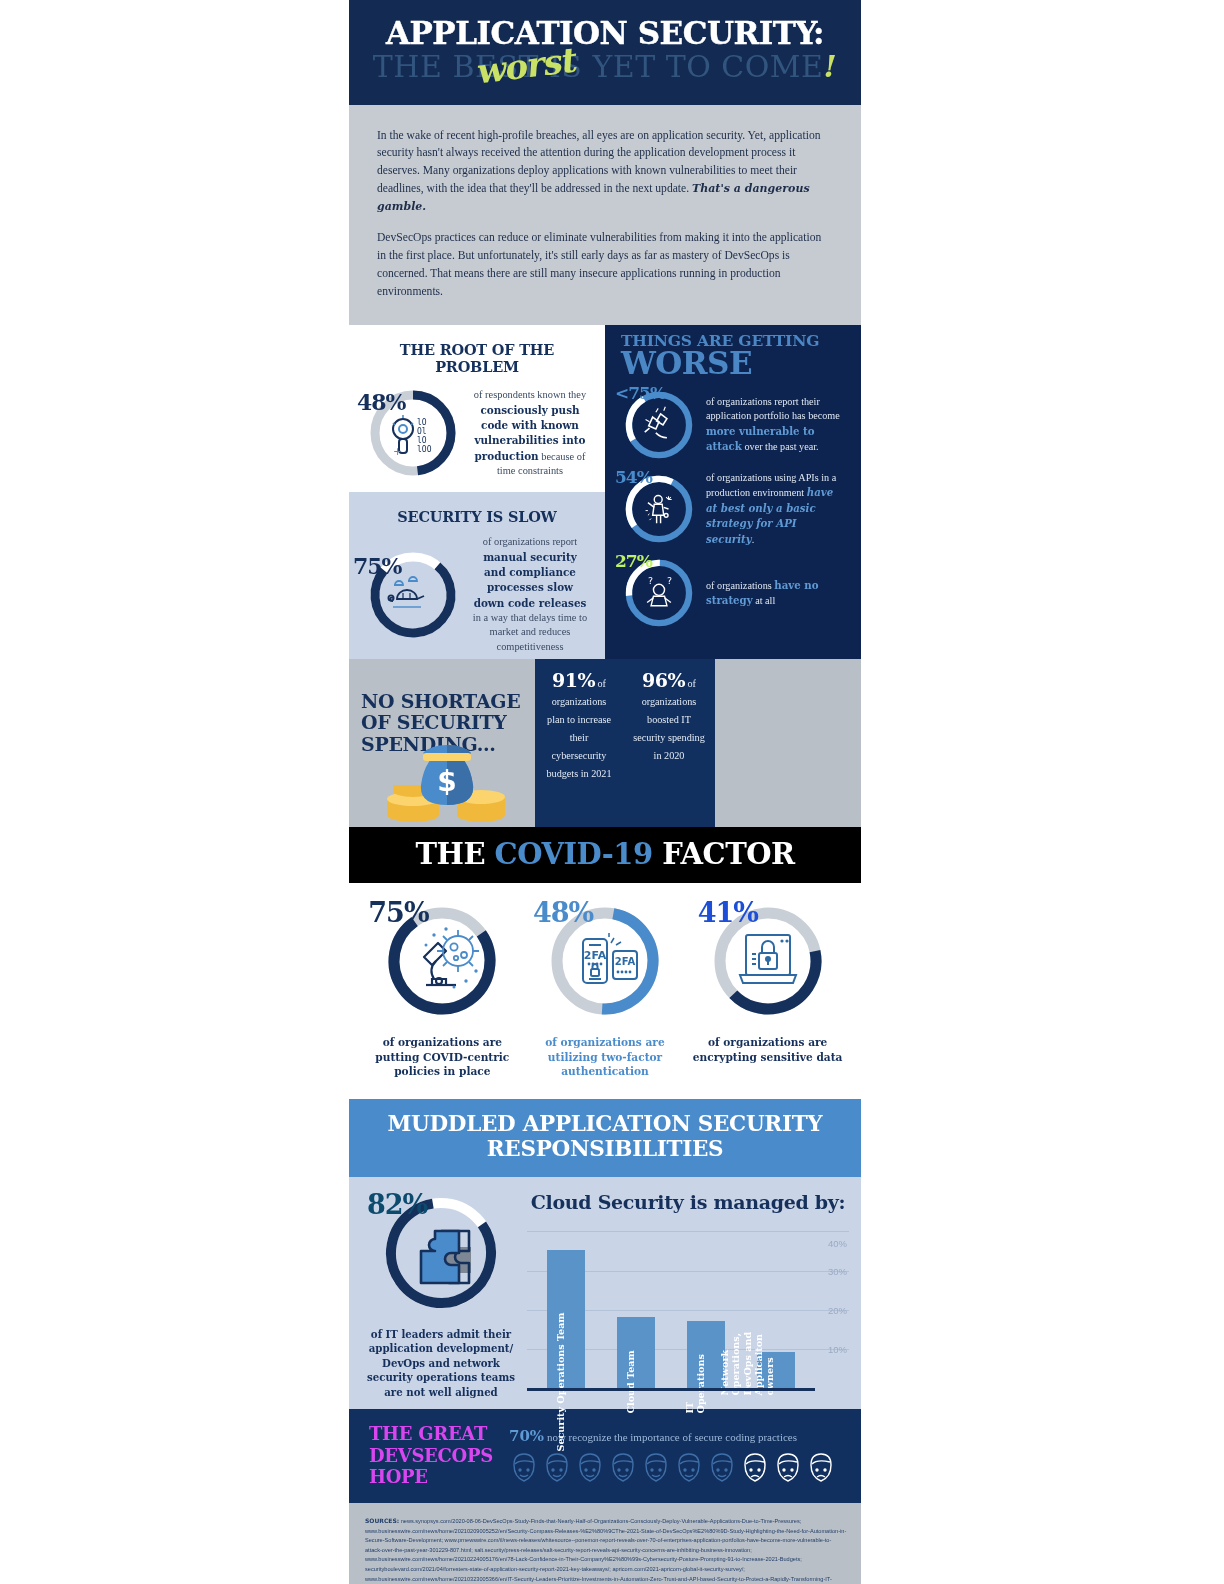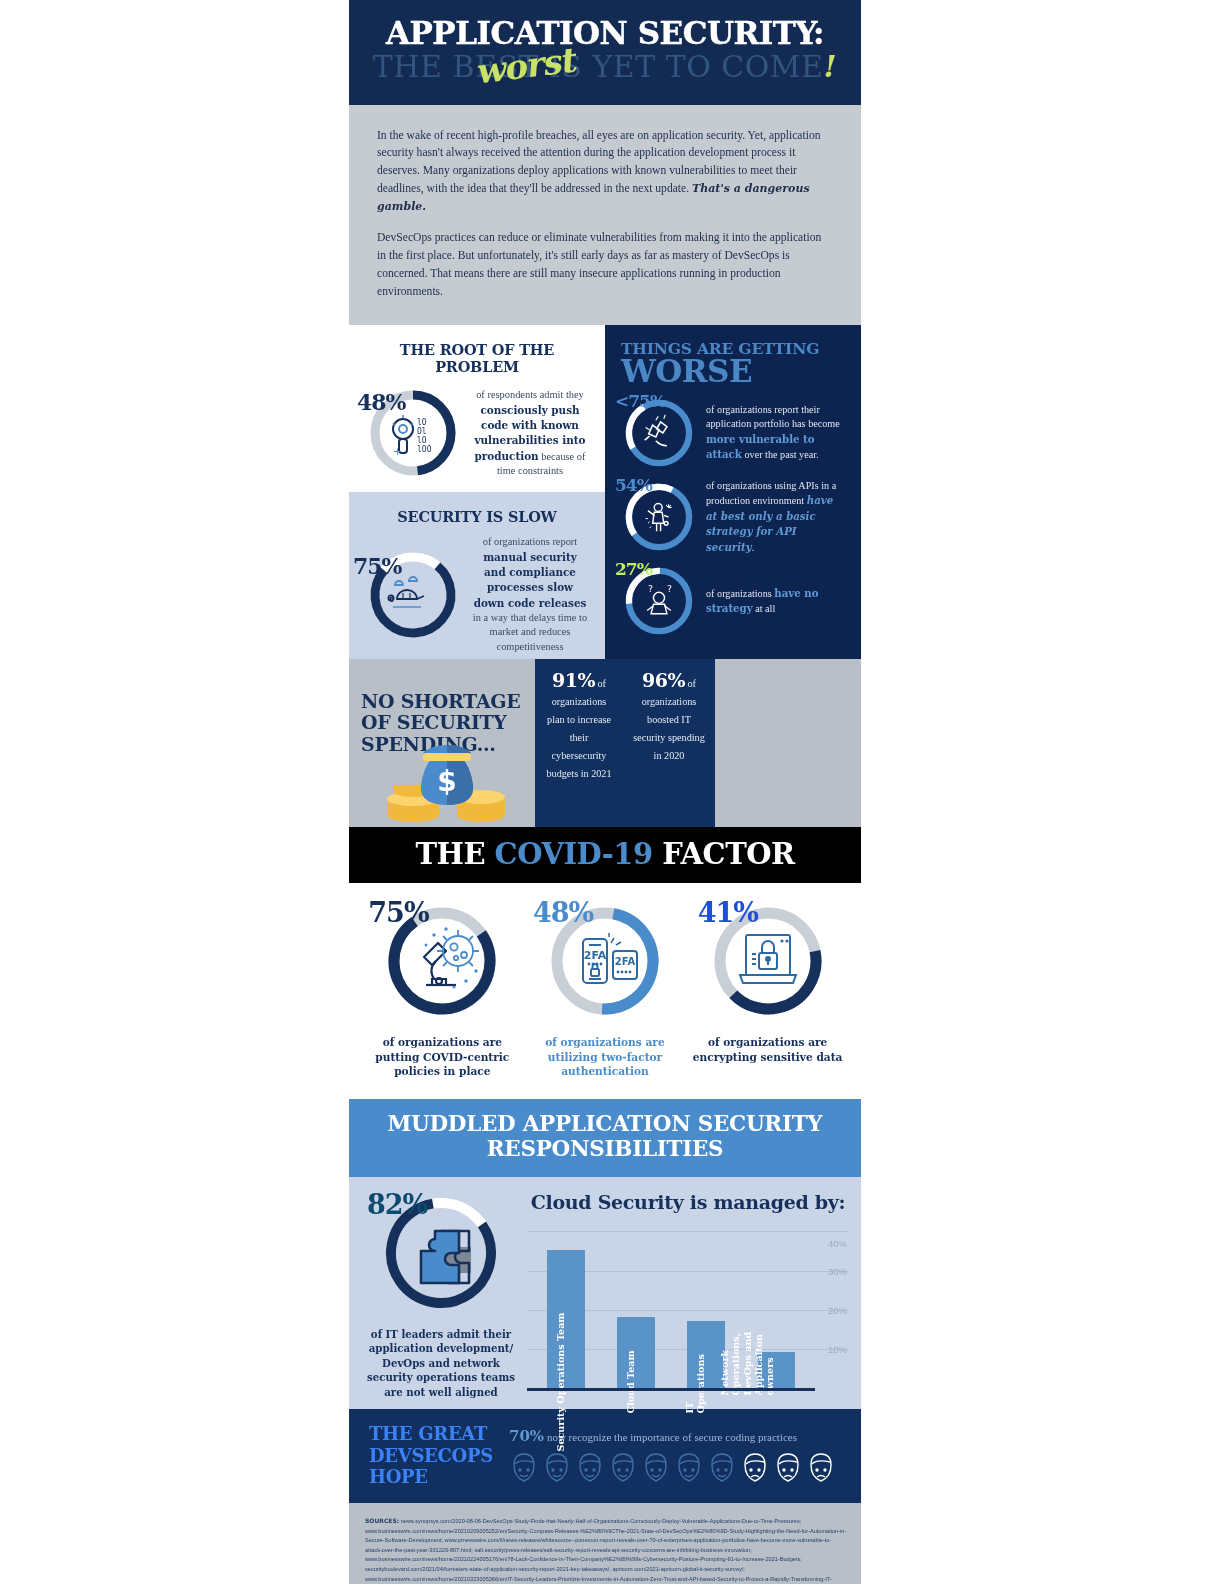--- a/index.html
+++ b/index.html
@@ -23,21 +23,21 @@
 
   
   .intro{background:#c6cbd1;padding:22px 28px 24px 28px;}
   .intro p{color:#1d2d4a;font-size:11.6px;line-height:1.55;}
   .intro p+p{margin-top:13px;}
   .intro b{font-family:"DejaVu Serif",serif;font-style:italic;font-weight:bold;font-size:11px;}
 
   
   .grid2{display:flex;}
   .colL{width:256px;}
-  .colR{width:256px;background:#0e2450;padding:16px 16px 10px 16px;}
+  .colR{width:256px;background:#0e2450;padding:8px 16px 10px 16px;}
 
   .panelWhite{background:#ffffff;padding:16px 16px 18px 16px;height:167px;}
   .panelBlue{background:#c9d4e6;padding:16px 16px 14px 16px;height:167px;}
 
   .sec-title{font-family:"DejaVu Serif",serif;font-weight:bold;color:#16305c;
              font-size:14.5px;text-align:center;letter-spacing:-0.2px;}
   .worse-t1{font-family:"DejaVu Serif",serif;font-weight:bold;color:#4a87c4;
             font-size:15.5px;letter-spacing:-0.2px;line-height:1;}
   .worse-t2{font-family:"DejaVu Serif",serif;font-weight:bold;color:#4a87c4;
             font-size:31px;letter-spacing:-0.5px;line-height:1;margin-top:-1px;}
@@ -108,21 +108,21 @@
   .bar{width:38px;background:#5a93c8;position:relative;}
   .bar span{position:absolute;bottom:6px;left:50%;transform:translateX(-50%) rotate(-90deg);
             transform-origin:bottom center;white-space:nowrap;color:#ffffff;
             font-family:"DejaVu Serif",serif;font-weight:bold;font-size:9.6px;}
   .barlabel-out{position:absolute;bottom:8px;left:50%;transform:translateX(-50%) rotate(-90deg);
             transform-origin:bottom center;white-space:nowrap;color:#16305c;
             font-family:"DejaVu Serif",serif;font-weight:bold;font-size:9.6px;line-height:1.18;text-align:left;}
 
   
   .dso{background:#11305f;display:flex;align-items:center;padding:14px 16px 16px 20px;}
-  .dso-t{font-family:"DejaVu Serif",serif;font-weight:bold;color:#3b82f6;
+  .dso-t{font-family:"DejaVu Serif",serif;font-weight:bold;color:#d946ef;
          font-size:18px;line-height:1.18;letter-spacing:-0.3px;width:140px;}
   .dso-r{flex:1;}
   .dso-line{font-size:11px;color:#9db8d8;}
   .dso-line b{font-family:"DejaVu Serif",serif;font-weight:bold;color:#5f9ad4;font-size:15px;}
   .faces{display:flex;gap:3px;margin-top:6px;}
 
   
   .srcbox{background:#b9bfc6;padding:13px 14px 16px 16px;}
   .srcbox p{font-size:5.6px;line-height:1.72;color:#24406b;word-break:break-word;
             font-family:"Liberation Sans",sans-serif;}
@@ -166,21 +166,21 @@
               <g font-family="DejaVu Sans Mono, monospace" font-size="8" fill="#16305c">
                 <text x="52" y="40">lO</text>
                     <text x="52" y="49">Ol</text>
                 <text x="52" y="58">lO</text>
                     <text x="52" y="67">lOO</text>
               </g>
               <text x="28" y="70" font-size="11" fill="#4a8ccb" font-family="DejaVu Sans, sans-serif">+</text>
             </svg>
             <div class="pct" style="left:-8px;top:6px;color:#16305c;font-size:22px;">48%</div>
           </div>
-          <div class="txt"><span>of respondents admit they </span><b>consciously push code with known vulnerabilities into production</b><span> because of time constraints</span></div>
+          <div class="txt"><span>of respondents known they </span><b>consciously push code with known vulnerabilities into production</b><span> because of time constraints</span></div>
         </div>
       </div>
 
       <div class="panelBlue">
         <div class="sec-title">SECURITY IS SLOW</div>
         <div class="statrow">
           <div class="donut">
             <svg width="96" height="96" viewBox="0 0 96 96">
               <circle cx="48" cy="48" r="38" fill="none" stroke="#ffffff" stroke-width="9"></circle>
               <circle cx="48" cy="48" r="38" fill="none" stroke="#16305c" stroke-width="9" stroke-dasharray="179.1 238.8" transform="rotate(-50 48 48)"></circle>

